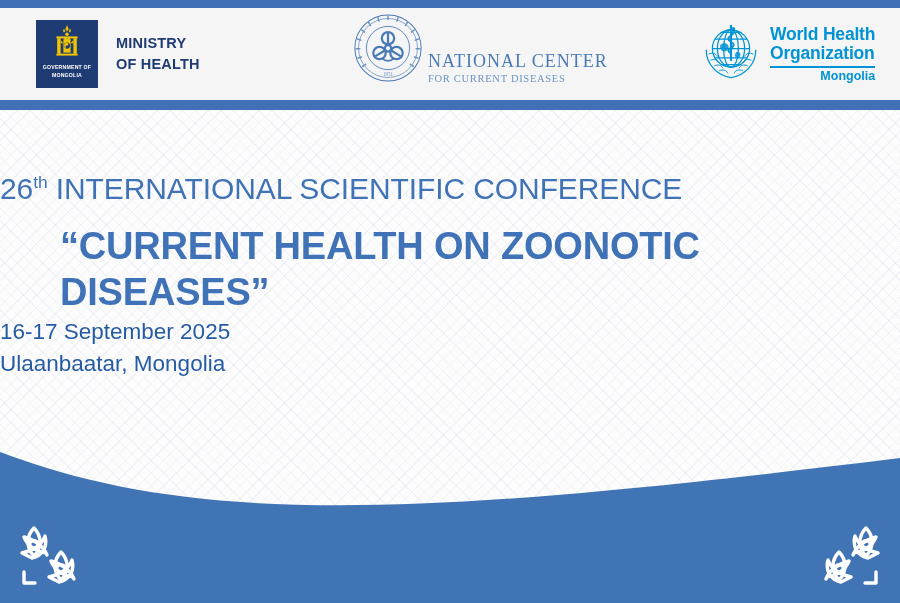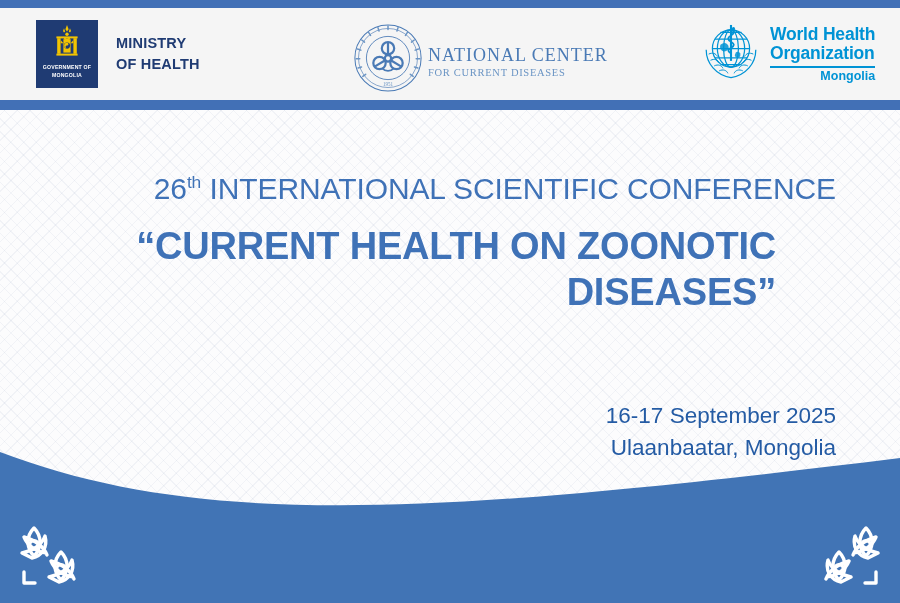--- a/index.html
+++ b/index.html
@@ -80,23 +80,23 @@
     font-size: 14.5px;
     font-weight: bold;
     line-height: 1.42;
     letter-spacing: .2px;
     white-space: pre-line;
   }
 
   
   .logo-nczd {
     position: absolute;
-    left: 352px; top: 22px;
-    display: flex;
-    align-items: center;
+    left: 352px; top: 12px;
+    display: flex;
+    align-items: flex-end;
     gap: 4px;
   }
   .nczd-seal { width: 72px; height: 72px; display: block; }
   .nczd-words {
     display: flex;
     flex-direction: column;
     justify-content: center;
     margin-top: 8px;
   }
   .nczd-line1 {
@@ -157,21 +157,21 @@
     background-image:
       repeating-linear-gradient(45deg,  rgba(168,180,205,.13) 0 1px, rgba(0,0,0,0) 1px 9px),
       repeating-linear-gradient(-45deg, rgba(168,180,205,.13) 0 1px, rgba(0,0,0,0) 1px 9px);
   }
 
   
   .titles {
     position: absolute;
     left: 0; top: 110px;
     width: 836px;
-    text-align: right;
+    text-align: left;
   }
   .conf-line {
     margin-top: 62px;
     color: #3f72b7;
     font-size: 30px;
     line-height: 1.1;
     letter-spacing: -.1px;
   }
   .conf-line sup {
     font-size: .58em;
@@ -181,21 +181,20 @@
   .conf-theme {
     margin-top: 18px;
     color: #3f72b7;
     font-size: 38px;
     font-weight: bold;
     line-height: 1.22;
     letter-spacing: -.2px;
     padding: 0 60px;
   }
   .conf-when {
-    margin-top: 84px;
     color: #245ba4;
     font-size: 22.5px;
     line-height: 1.42;
     white-space: pre-line;
   }
 
   
   .wave {
     position: absolute;
     left: 0; top: 440px;

